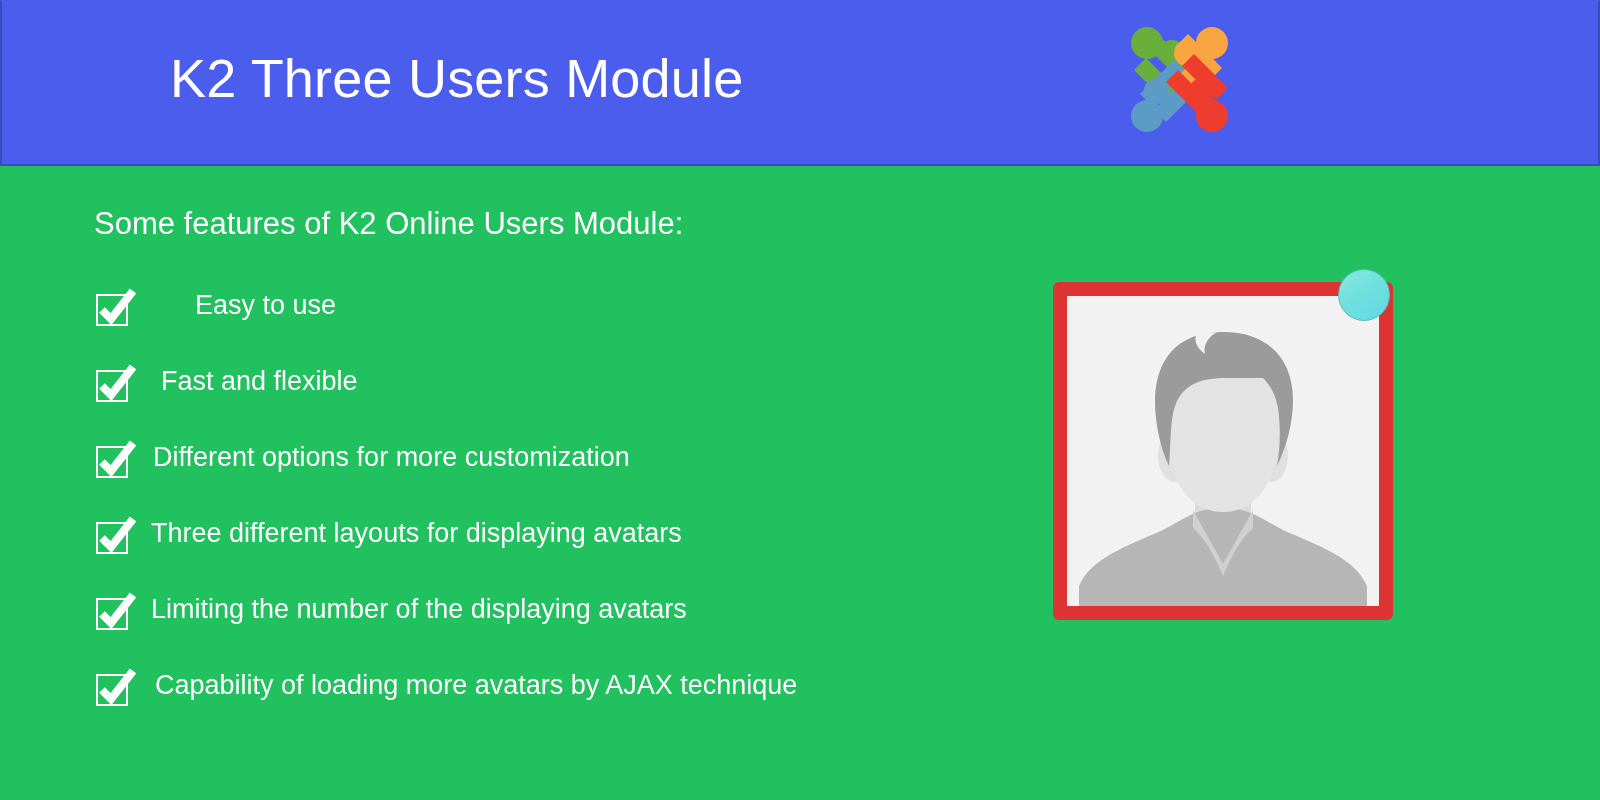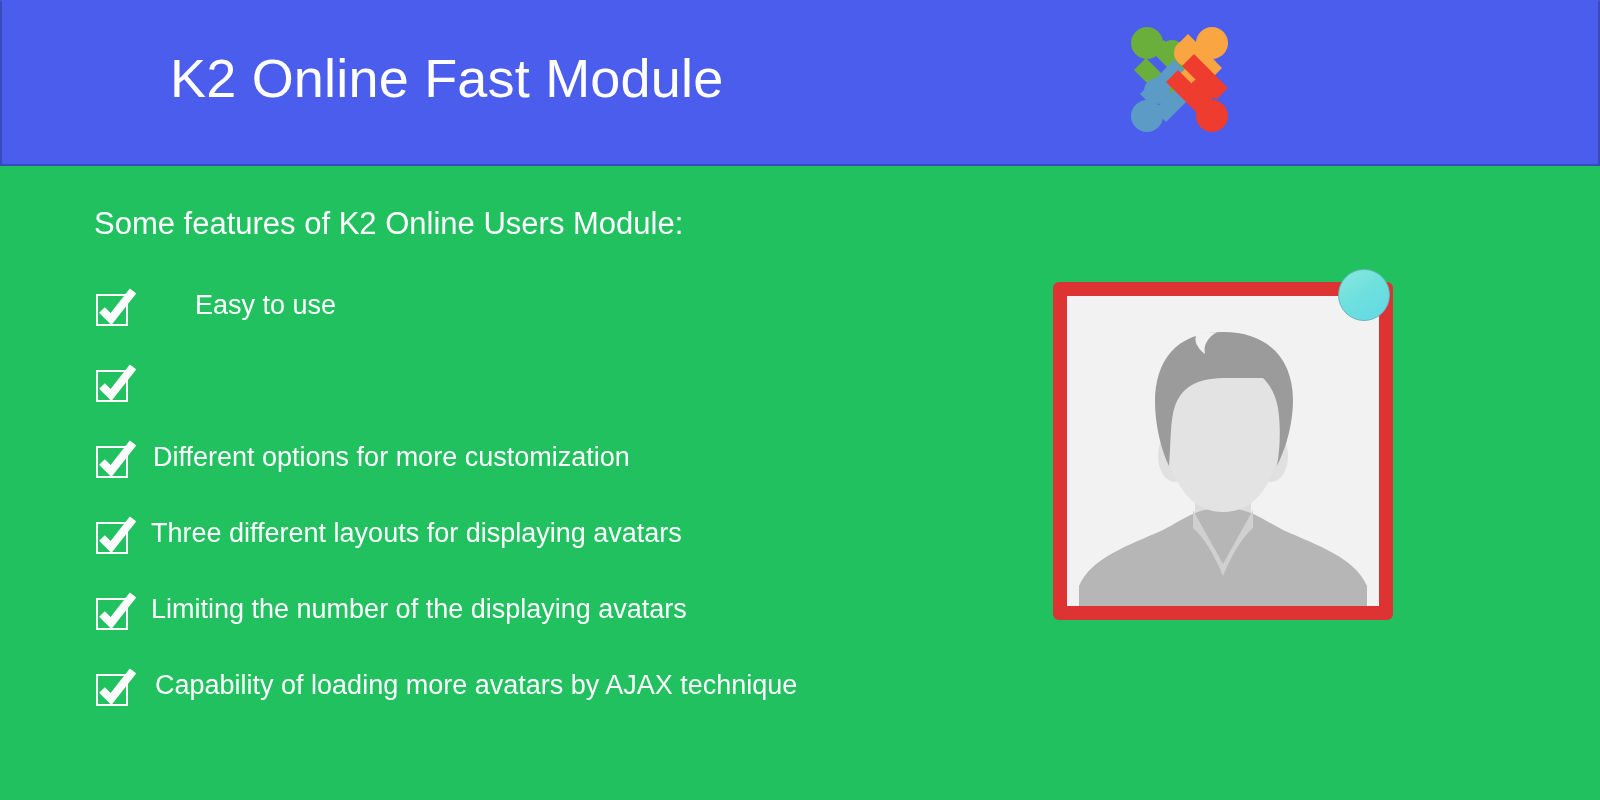--- a/index.html
+++ b/index.html
@@ -148,21 +148,21 @@
     border: 1px solid #5fb9bd;
     box-sizing: border-box;
   }
 </style>
 </head>
 <body>
 
 <div id="slide">
 
   <div class="header">
-    <div class="header-title">K2 Online Fast Module</div>
+    <div class="header-title">K2 Three Users Module</div>
 
     <div class="joomla-logo">
       <svg viewBox="0 0 110 120" width="110" height="120" aria-hidden="true">
 
         <g>
           <path d="M22 38 L56 72 L44 84 L10 50 Z" fill="#6aae3c"></path>
           <path d="M40 20 L74 54 L62 66 L28 32 Z" fill="#6aae3c"></path>
           <circle cx="23" cy="23" r="16" fill="#6aae3c"></circle>
           <circle cx="48" cy="33" r="13" fill="#6aae3c"></circle>
         </g>
@@ -207,20 +207,21 @@
         <span class="feature-label" style="left:72px;margin-left:29px;">Easy to use</span>
       </div>
 
       <div class="feature-item">
         <span class="checkbox-icon">
           <svg viewBox="0 0 42 42" width="42" height="42">
             <rect x="3" y="9" width="30" height="30" fill="none" stroke="#ffffff" stroke-width="2"></rect>
             <path d="M8 24 L17 33 L39 5" fill="none" stroke="#ffffff" stroke-width="8" stroke-linecap="butt" stroke-linejoin="miter"></path>
           </svg>
         </span>
+        <span class="feature-label" style="left:67px;">Fast and flexible</span>
       </div>
 
       <div class="feature-item">
         <span class="checkbox-icon">
           <svg viewBox="0 0 42 42" width="42" height="42">
             <rect x="3" y="9" width="30" height="30" fill="none" stroke="#ffffff" stroke-width="2"></rect>
             <path d="M8 24 L17 33 L39 5" fill="none" stroke="#ffffff" stroke-width="8" stroke-linecap="butt" stroke-linejoin="miter"></path>
           </svg>
         </span>
         <span class="feature-label" style="left:59px;">Different options for more customization</span>

